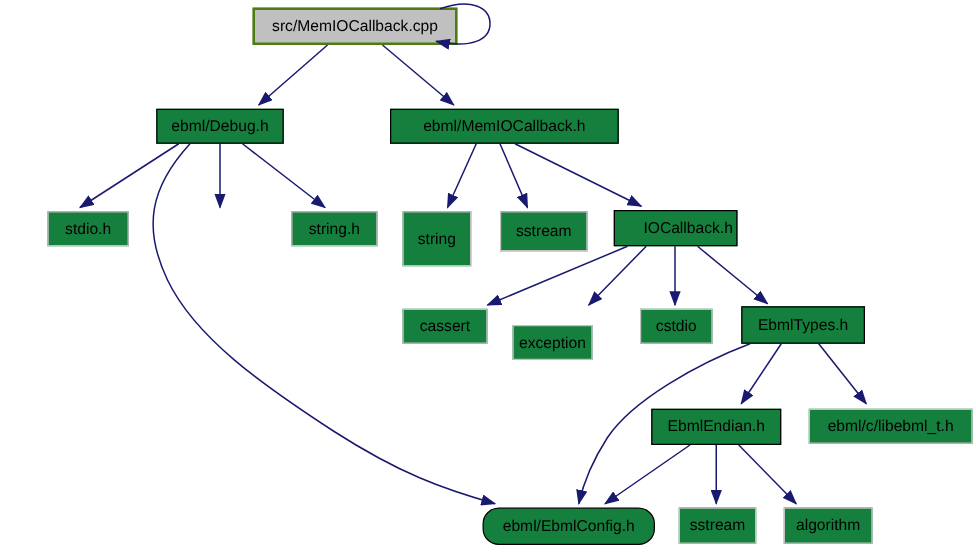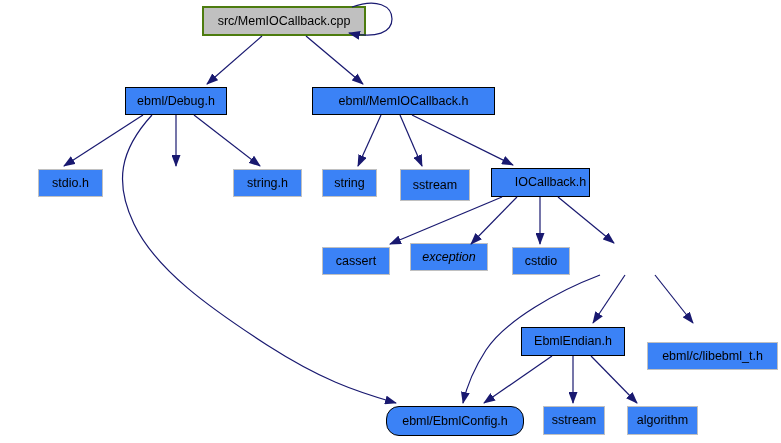--- a/index.html
+++ b/index.html
@@ -17,21 +17,21 @@
     width: 781px; height: 443px;
     pointer-events: none;
     z-index: 2;
   }
   .node {
     position: absolute;
     box-sizing: border-box;
     display: flex;
     align-items: center;
     justify-content: center;
-    background: #3b82f6;
+    background: #15803d;
     color: #000000;
     font-size: 12.5px;
     line-height: 1;
     white-space: nowrap;
     z-index: 1;
     cursor: pointer;
   }
   .node.leaf   { border: 1px solid #c0c0c0; }
   .node.inner  { border: 1.5px solid #000000; }
   .node.rootnode {
@@ -83,36 +83,37 @@
 
   <div class="node inner" style="left:125px; top:87px; width:102px; height:28px;">ebml/Debug.h</div>
 
   <div class="node inner" style="left:312px; top:87px; width:183px; height:28px;">ebml/MemIOCallback.h</div>
 
   <div class="node leaf" style="left:3px; top:169px; width:65px; height:28px;margin-left:35px;">stdio.h</div>
 
 
   <div class="node leaf" style="left:233px; top:169px; width:69px; height:28px;">string.h</div>
 
-  <div class="node leaf" style="left:322px; top:169px; width:55px; height:28px;">string</div>
+  <div class="node leaf" style="left:322px; top:169px; width:55px; height:44px;">string</div>
 
   <div class="node leaf" style="left:400px; top:169px; width:70px; height:32px;">sstream</div>
 
   <div class="node inner" style="left:491px; top:168px; width:99px; height:29px;padding-left:20px;">IOCallback.h</div>
 
   <div class="node leaf" style="left:322px; top:247px; width:68px; height:28px;">cassert</div>
 
-  <div class="node leaf" style="left:410px; top:243px; width:78px; height:28px;font-style:italic;">exception</div>
+  <div class="node leaf" style="left:410px; top:260px; width:64px; height:28px;">exception</div>
 
   <div class="node leaf" style="left:512px; top:247px; width:58px; height:28px;">cstdio</div>
 
+  <div class="node inner" style="left:593px; top:245px; width:99px; height:30px;">EbmlTypes.h</div>
 
   <div class="node inner" style="left:521px; top:327px; width:104px; height:29px;">EbmlEndian.h</div>
 
-  <div class="node leaf" style="left:647px; top:342px; width:131px; height:28px;">ebml/c/libebml_t.h</div>
+  <div class="node leaf" style="left:647px; top:327px; width:131px; height:28px;">ebml/c/libebml_t.h</div>
 
   <div class="node inner" style="left:386px; top:406px; width:138px; height:30px;border-radius:13px;">ebml/EbmlConfig.h</div>
 
   <div class="node leaf" style="left:543px; top:406px; width:62px; height:29px;">sstream</div>
 
   <div class="node leaf" style="left:627px; top:406px; width:71px; height:29px;">algorithm</div>
 
 </div>
 
 </body></html>

